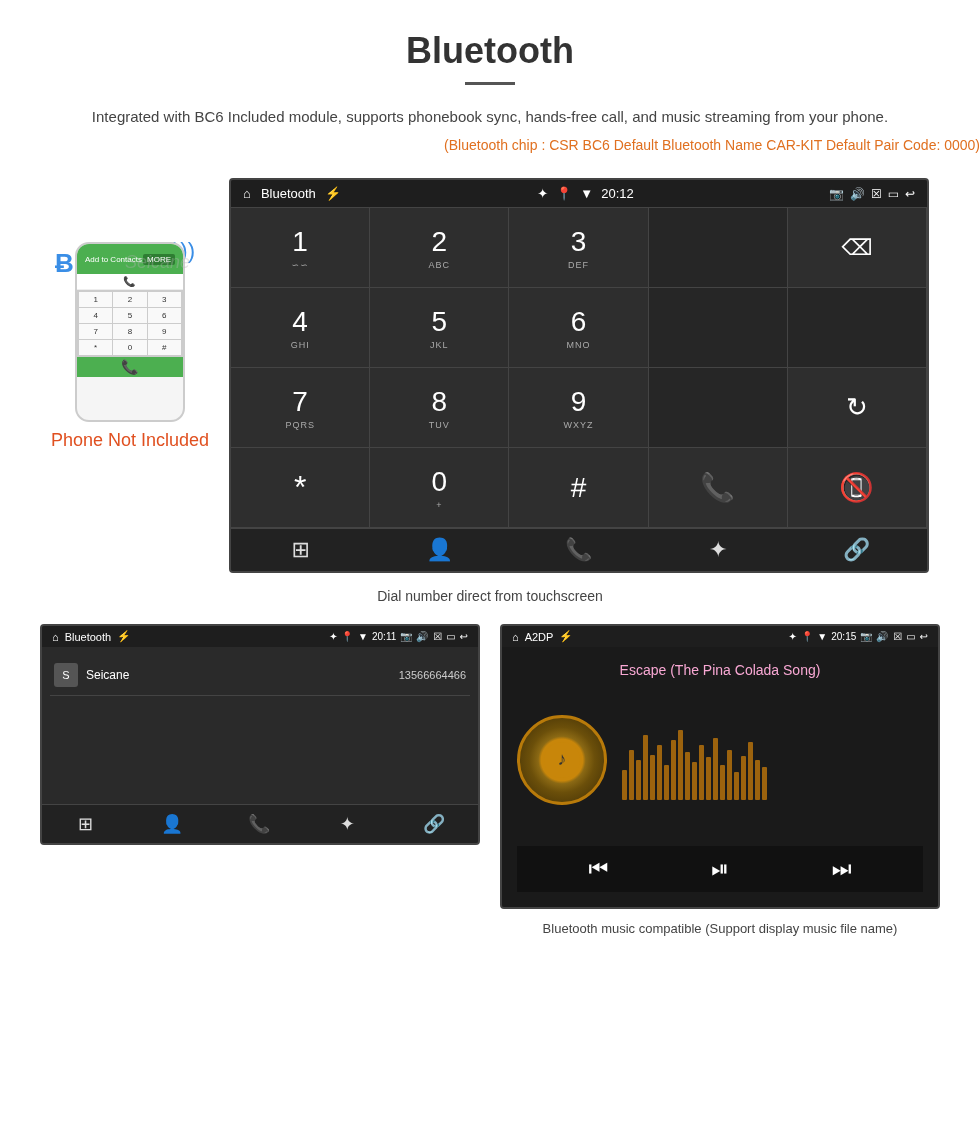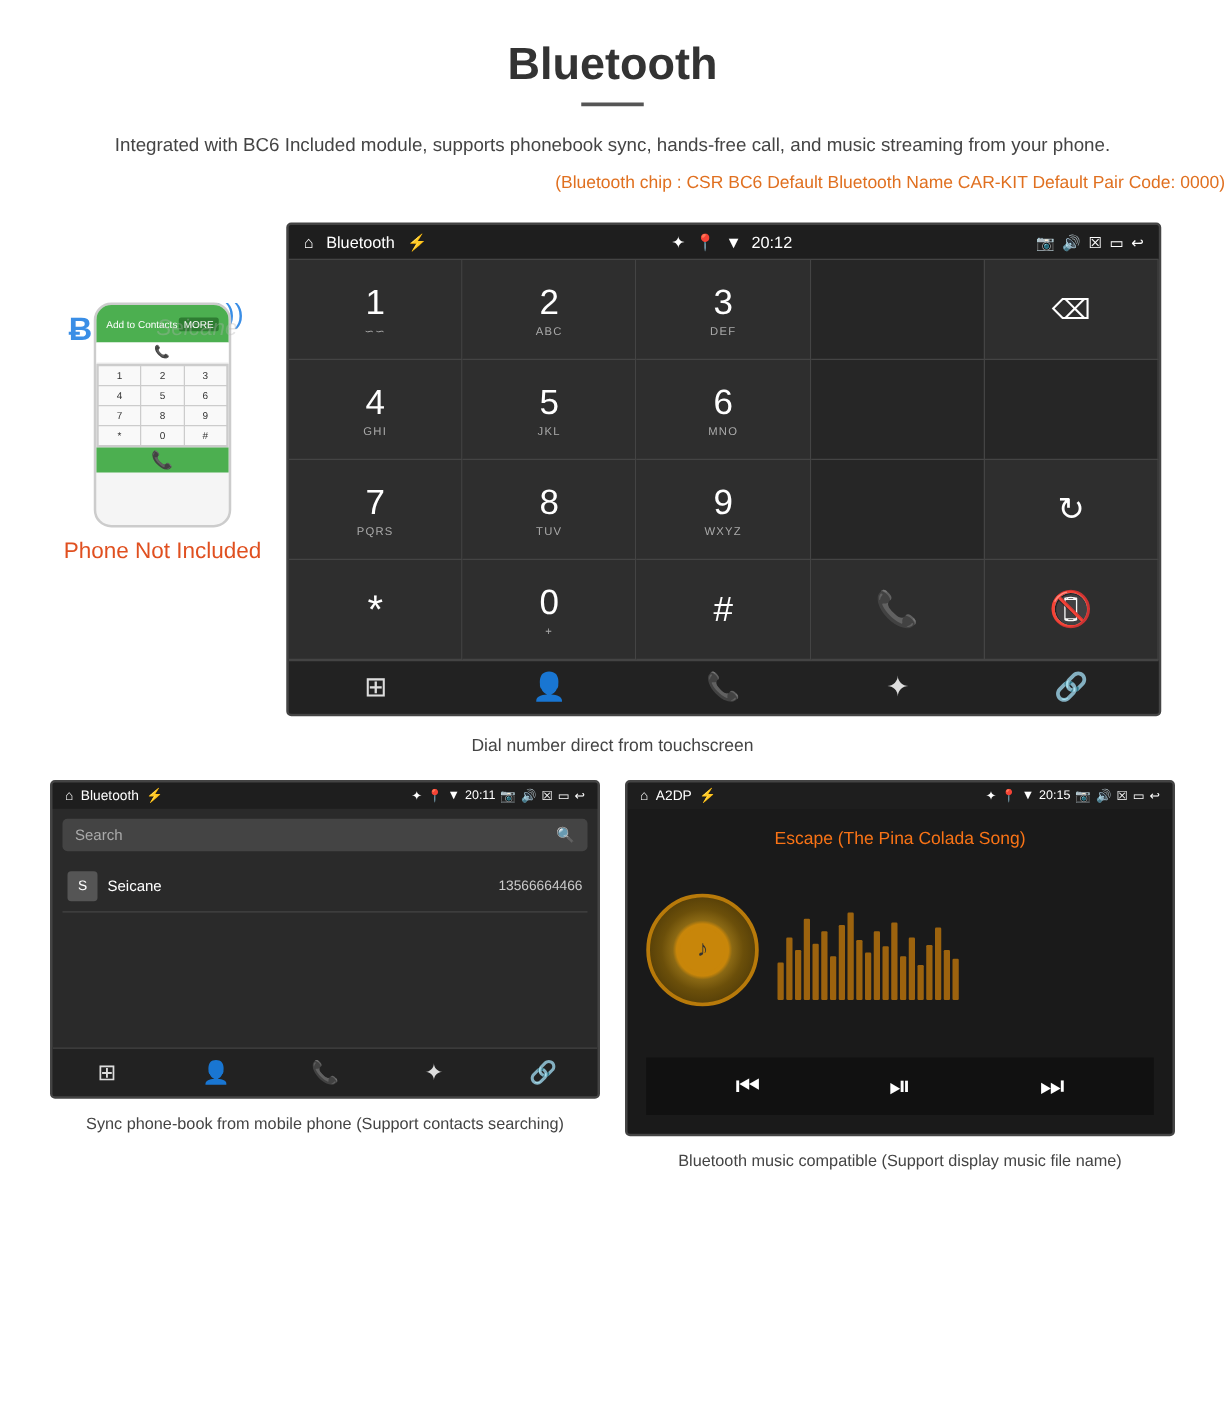--- a/index.html
+++ b/index.html
@@ -284,21 +284,21 @@
       min-height: 260px;
       display: flex;
       flex-direction: column;
       align-items: center;
       justify-content: space-between;
       padding: 15px;
       position: relative;
     }
 
     .music-title {
-      color: #f97316;
+      color: #f9a8d4;
       font-size: 14px;
       text-align: center;
       margin-bottom: 10px;
     }
 
     .music-art-area {
       display: flex;
       align-items: center;
       justify-content: center;
       width: 100%;
@@ -498,41 +498,35 @@
           <span>▼</span>
           <span>20:11</span>
           <span>📷</span>
           <span>🔊</span>
           <span>☒</span>
           <span>▭</span>
           <span>↩</span>
         </div>
       </div>
       <div class="phonebook-body">
-        <div class="phonebook-search">
-          <span>Search</span>
-          <span>🔍</span>
-        </div>
         <div class="phonebook-contact">
           <div class="contact-avatar">S</div>
           <span class="contact-name">Seicane</span>
           <span class="contact-number">13566664466</span>
         </div>
         <div style="height:100px;"></div>
       </div>
       <div class="phonebook-bottom">
         <div class="pb-bottom-icon">⊞</div>
         <div class="pb-bottom-icon" style="color:#f5a623;">👤</div>
         <div class="pb-bottom-icon">📞</div>
         <div class="pb-bottom-icon">✦</div>
         <div class="pb-bottom-icon">🔗</div>
       </div>
     </div>
-    <p class="bottom-caption">Sync phone-book from mobile phone
-(Support contacts searching)</p>
   </div>
 
   <div class="bottom-screen-block">
     <div class="car-screen-small">
       <div class="car-statusbar-sm">
         <div class="sb-left-sm">
           <span>⌂</span>
           <span>A2DP</span>
           <span>⚡</span>
         </div>

